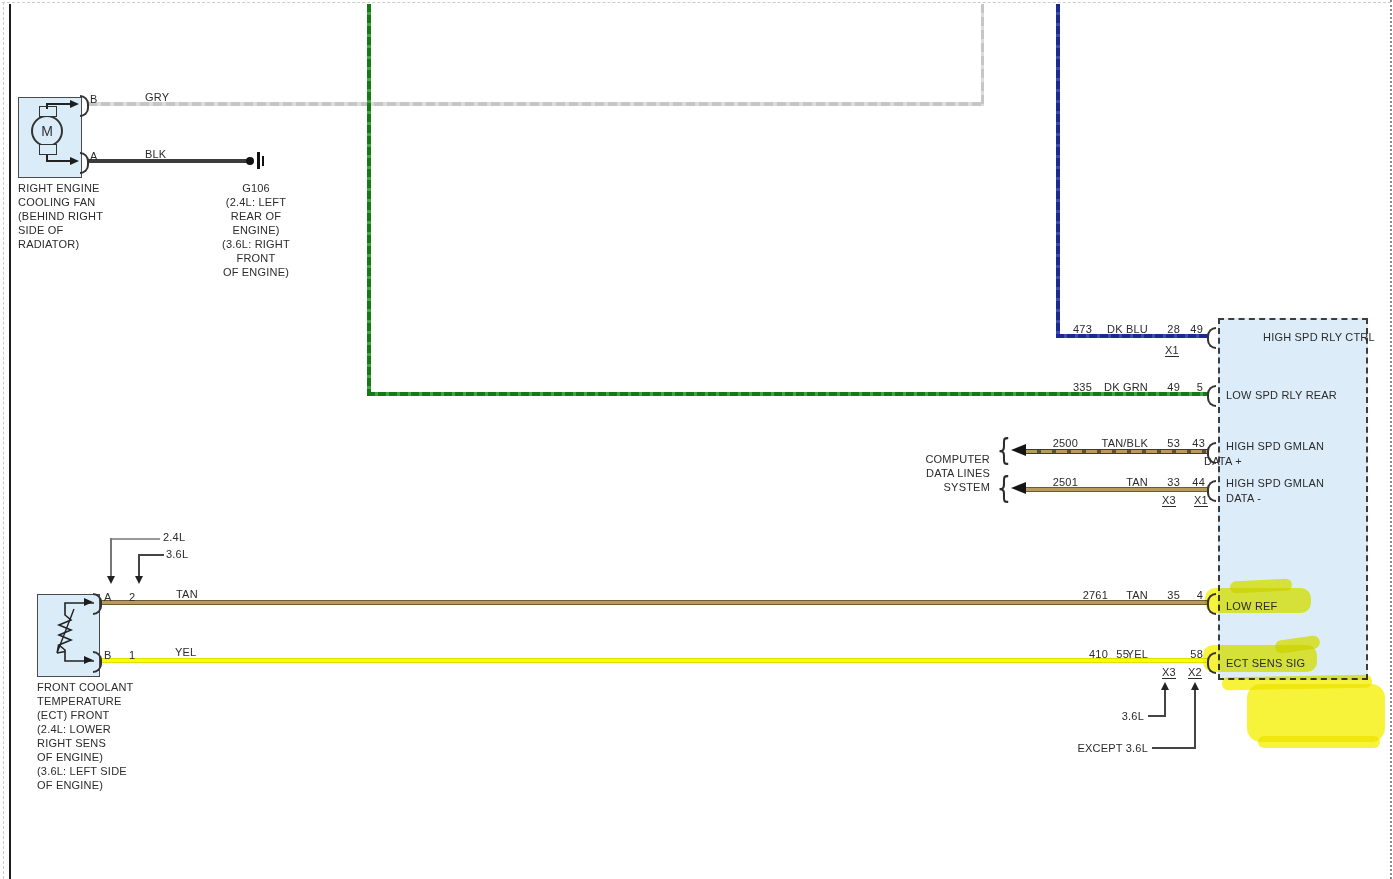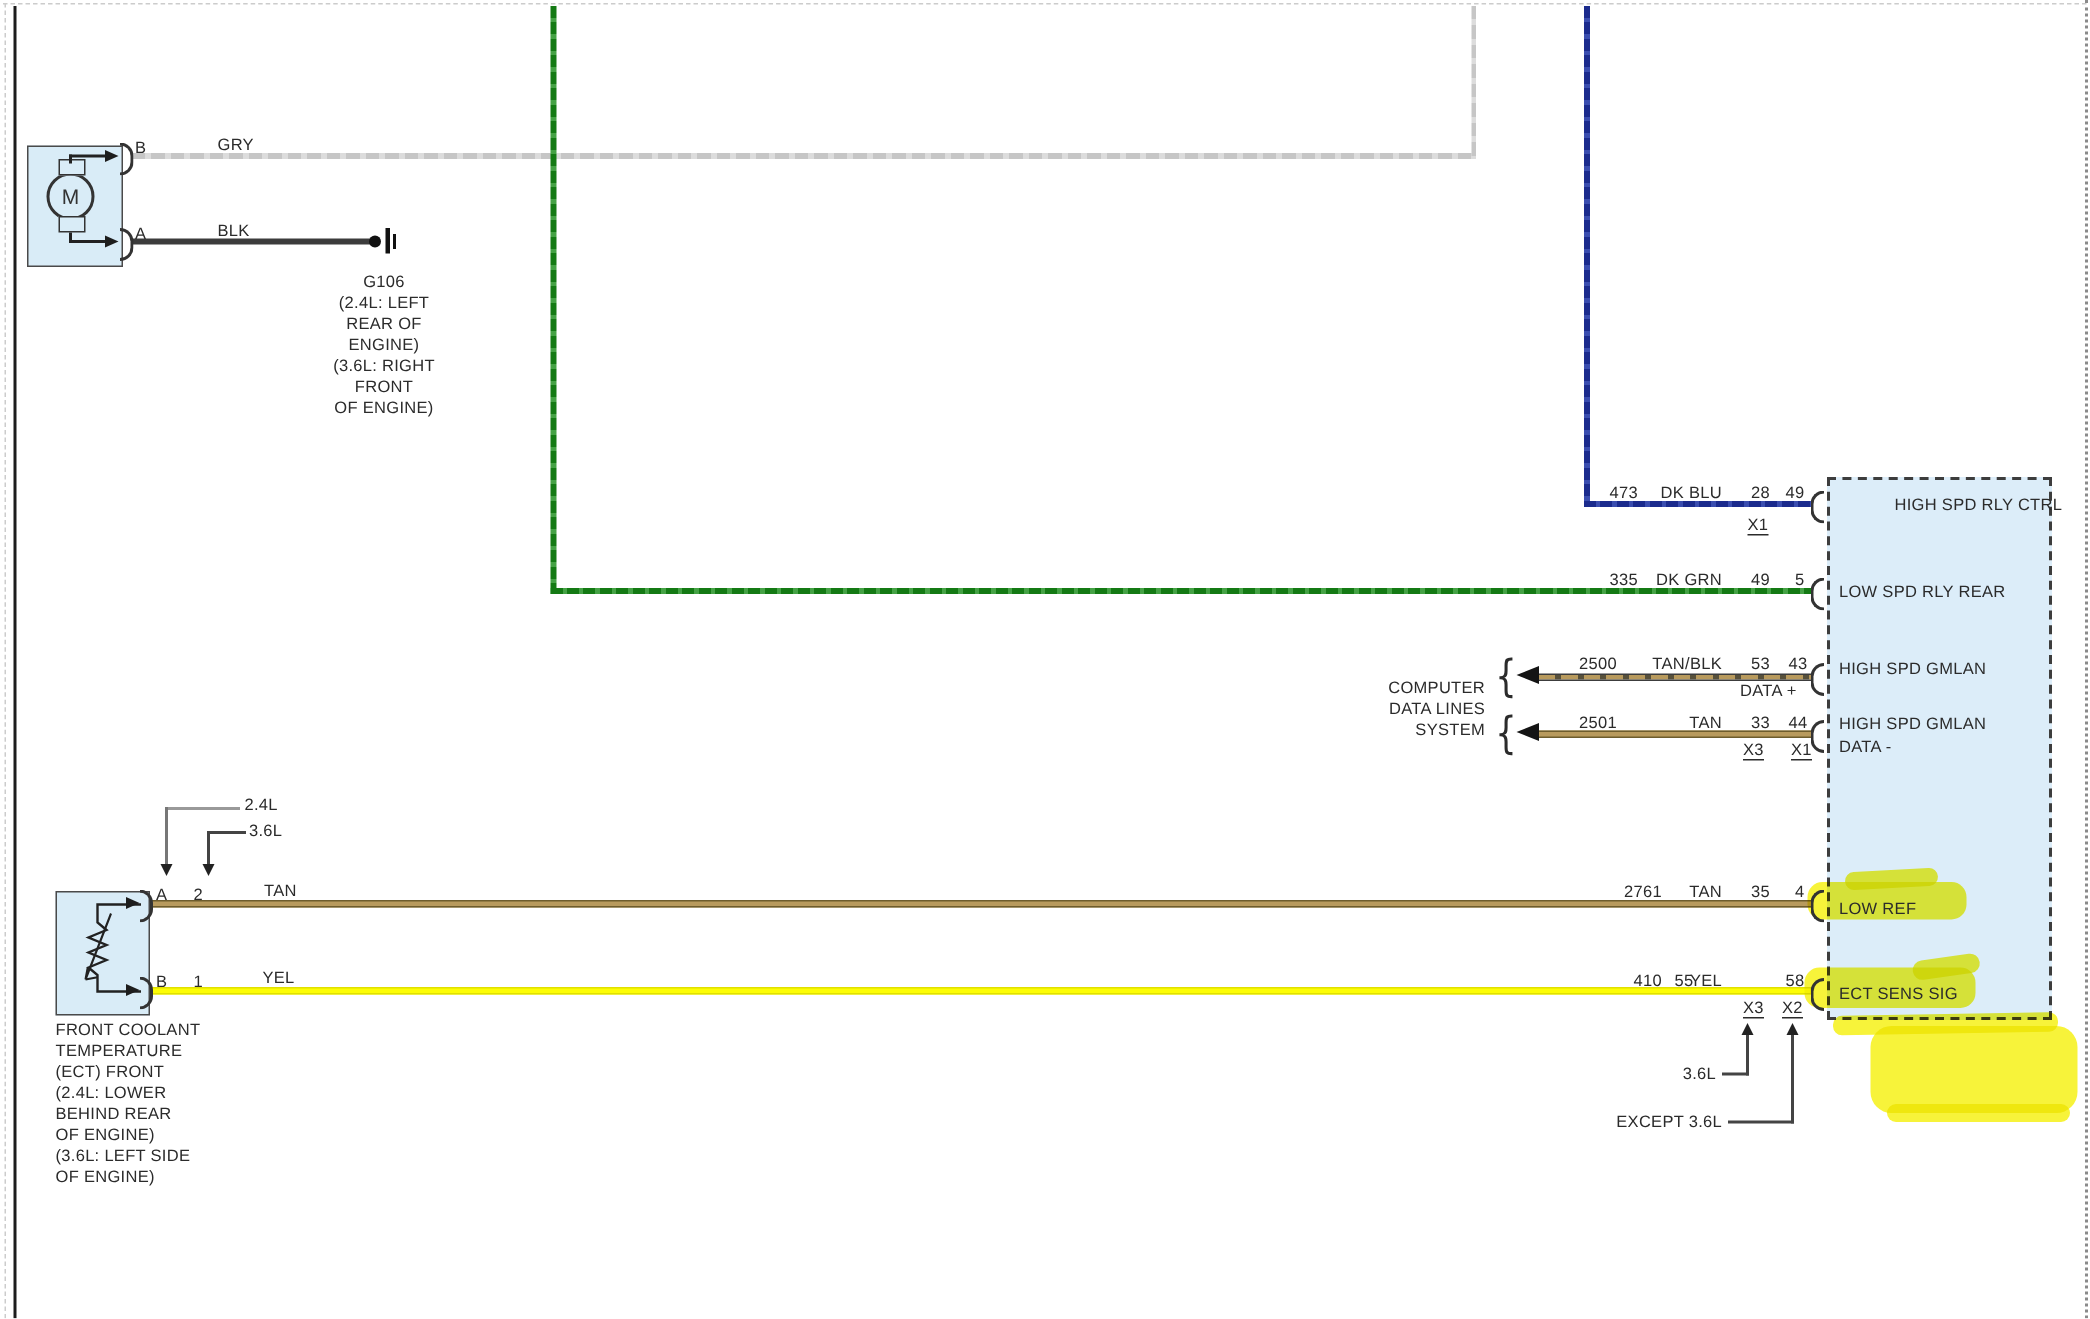--- a/index.html
+++ b/index.html
@@ -68,20 +68,27 @@
   <div class="ln" style="left:46px;top:103px;width:26px;height:2px;background:#222;"></div>
   <div class="ln" style="left:46px;top:160px;width:26px;height:2px;background:#222;"></div>
   <div class="arr-r" style="left:70px;top:100px;"></div>
   <div class="arr-r" style="left:70px;top:157px;"></div>
   <div class="arc-r" style="left:80px;top:95px;"></div>
   <div class="arc-r" style="left:80px;top:152px;"></div>
   <span class="t" style="left:90px;top:93px;">B</span>
   <span class="t" style="left:90px;top:150px;">A</span>
   <span class="t" style="left:145px;top:91px;">GRY</span>
   <span class="t" style="left:145px;top:148px;">BLK</span>
+  <div class="t cap" style="left:18px;top:181px;">
+    <span>RIGHT ENGINE</span>
+    <span>COOLING FAN</span>
+    <span>(BEHIND RIGHT</span>
+    <span>SIDE OF</span>
+    <span>RADIATOR)</span>
+  </div>
 
   <div style="position:absolute;left:246px;top:157px;width:8px;height:8px;border-radius:50%;background:#111;"></div>
   <div style="position:absolute;left:257px;top:152px;width:3px;height:17px;background:#111;"></div>
   <div style="position:absolute;left:262px;top:156px;width:2px;height:10px;background:#111;"></div>
   <div class="t cap tc" style="left:196px;top:181px;width:120px;">
     <span>G106</span>
     <span>(2.4L: LEFT</span>
     <span>REAR OF</span>
     <span>ENGINE)</span>
     <span>(3.6L: RIGHT</span>
@@ -127,21 +134,21 @@
   <span class="brace" style="left:995px;top:438px;">{</span>
   <span class="brace" style="left:995px;top:476px;">{</span>
   <div class="arr-l" style="left:1011px;top:444px;"></div>
   <div class="arr-l" style="left:1011px;top:482px;"></div>
 
   <span class="t tr" style="left:1028px;top:437px;width:50px;">2500</span>
   <span class="t tr" style="left:1090px;top:437px;width:58px;">TAN/BLK</span>
   <span class="t tr" style="left:1150px;top:437px;width:30px;">53</span>
   <span class="t tr" style="left:1183px;top:437px;width:22px;">43</span>
   <span class="t" style="left:1226px;top:440px;">HIGH SPD GMLAN</span>
-  <span class="t" style="left:1160px;top:455px;">DATA +</span>
+  <span class="t" style="left:1204px;top:455px;">DATA +</span>
 
   <span class="t tr" style="left:1028px;top:476px;width:50px;">2501</span>
   <span class="t tr" style="left:1090px;top:476px;width:58px;">TAN</span>
   <span class="t tr" style="left:1150px;top:476px;width:30px;">33</span>
   <span class="t tr" style="left:1183px;top:476px;width:22px;">44</span>
   <span class="t" style="left:1162px;top:494px;"><span class="xconn">X3</span></span>
   <span class="t" style="left:1194px;top:494px;"><span class="xconn">X1</span></span>
   <span class="t" style="left:1226px;top:477px;">HIGH SPD GMLAN</span>
   <span class="t" style="left:1226px;top:492px;">DATA -</span>
 
@@ -192,19 +199,19 @@
   <span class="t" style="left:166px;top:548px;">3.6L</span>
   <div class="ln" style="left:138px;top:554px;width:26px;height:2px;background:#444;"></div>
   <div class="ln" style="left:138px;top:554px;width:2px;height:23px;background:#444;"></div>
   <div class="arr-d" style="left:135px;top:576px;"></div>
 
   <div class="t cap" style="left:37px;top:680px;">
     <span>FRONT COOLANT</span>
     <span>TEMPERATURE</span>
     <span>(ECT) FRONT</span>
     <span>(2.4L: LOWER</span>
-    <span>BEHIND REAR</span>
+    <span>RIGHT SENS</span>
     <span>OF ENGINE)</span>
     <span>(3.6L: LEFT SIDE</span>
     <span>OF ENGINE)</span>
   </div>
 
 </div>
 
 </body></html>

